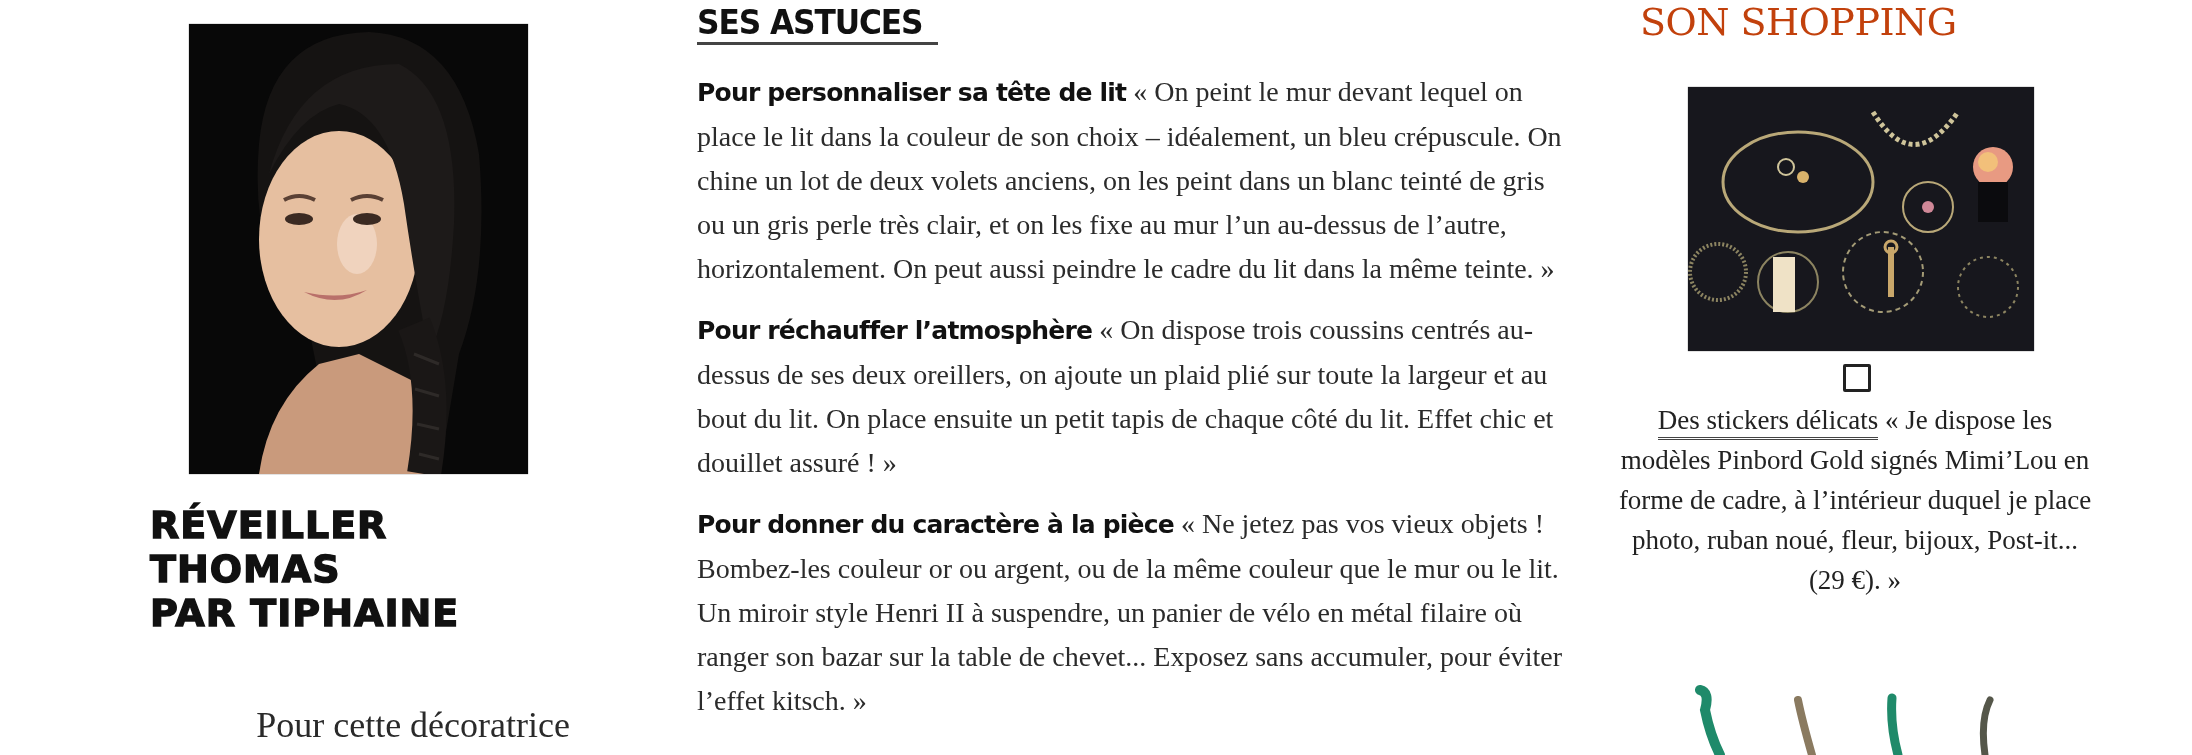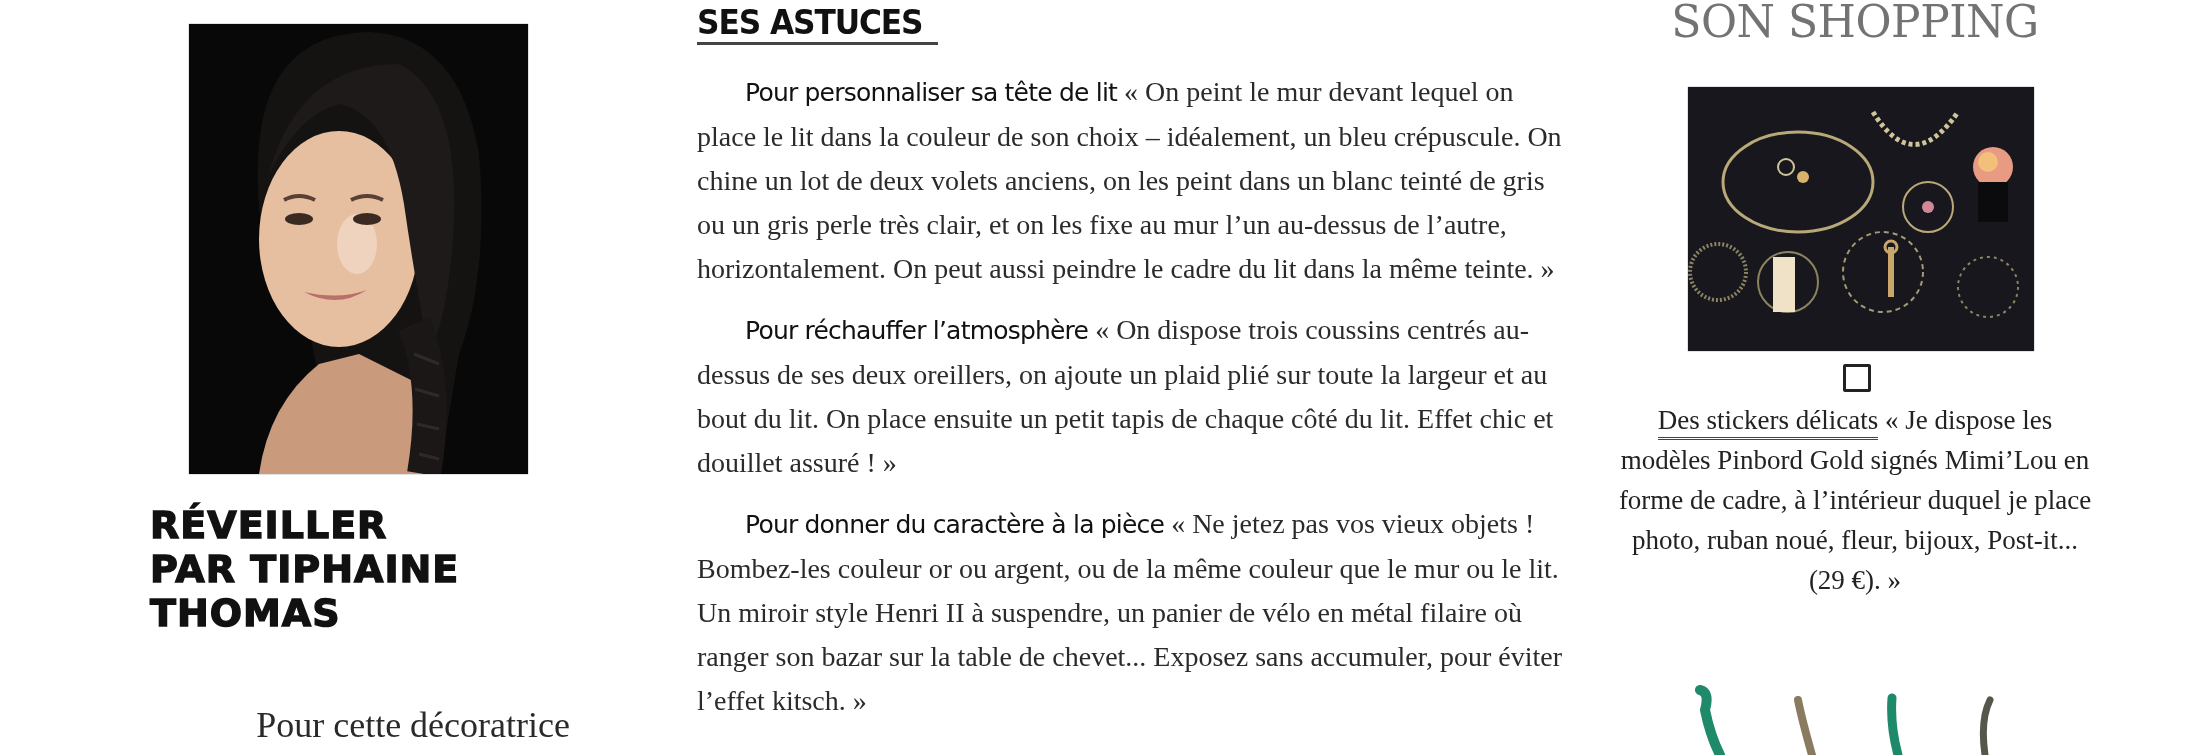--- a/index.html
+++ b/index.html
@@ -43,29 +43,29 @@
   .section-underline {
     left: 697px; top: 42px; width: 241px; height: 3px; background: #444;
   }
   .tips {
     left: 697px; top: 70px; width: 870px;
     font-family: "Liberation Serif", serif;
     font-size: 28px; line-height: 44px; color: #2b2b2b;
   }
   .tip { margin: 0 0 17px 0; }
   .tip-lead {
-    font-family: "DejaVu Sans", sans-serif; font-weight: normal;
-    font-size: 25px; letter-spacing: -0.8px; color: #111; margin-left: 48px;
+    font-family: "DejaVu Sans", sans-serif; font-weight: bold;
+    font-size: 25px; letter-spacing: -0.8px; color: #111;
   }
 
   
   .shop-title {
-    left: 1640px; top: 0px; width: 430px; text-align: center;
-    font-family: "DejaVu Serif", serif; font-size: 44px; line-height: 44px;
-    color: #737373; letter-spacing: -0.5px;
+    left: 1640px; top: 0px; width: 430px; 
+    font-family: "DejaVu Serif", serif; font-size: 38px; line-height: 44px;
+    color: #c2410c; letter-spacing: -0.5px;
   }
   .shop-image {
     left: 1688px; top: 87px; width: 346px; height: 264px;
     background: #16161c; overflow: hidden;
     box-shadow: 0 0 1px #555;
   }
   .shop-image svg { width: 100%; height: 100%; display: block; }
   .shop-checkbox {
     left: 1843px; top: 364px; width: 22px; height: 22px;
     border: 3px solid #222; border-radius: 2px; background: #fff;
@@ -108,22 +108,22 @@
 
     <path d="M115 268 Q148 285 178 266 Q150 276 115 268 Z" fill="#b9706a"></path>
 
     <path d="M225 300 Q250 360 235 450" stroke="#1a1716" stroke-width="34" fill="none"></path>
     <path d="M225 330 L250 340 M226 365 L250 372 M228 400 L250 405 M230 430 L250 435" stroke="#2e2a28" stroke-width="3"></path>
   </svg>
 </div>
 
 <div class="abs headline">
   <span>RÉVEILLER</span>
+  <span>THOMAS</span>
   <span>PAR TIPHAINE</span>
-  <span>THOMAS</span>
 </div>
 
 <div class="abs intro">Pour cette décoratrice</div>
 
 <div class="abs section-title">SES ASTUCES</div>
 <div class="abs section-underline"></div>
 
 <div class="abs tips">
   <p class="tip">
     <span class="tip-lead">Pour personnaliser sa tête de lit</span><span> « On peint le mur devant lequel on place le lit dans la couleur de son choix – idéalement, un bleu crépuscule. On chine un lot de deux volets anciens, on les peint dans un blanc teinté de gris ou un gris perle très clair, et on les fixe au mur l’un au-dessus de l’autre, horizontalement. On peut aussi peindre le cadre du lit dans la même teinte. »</span>

